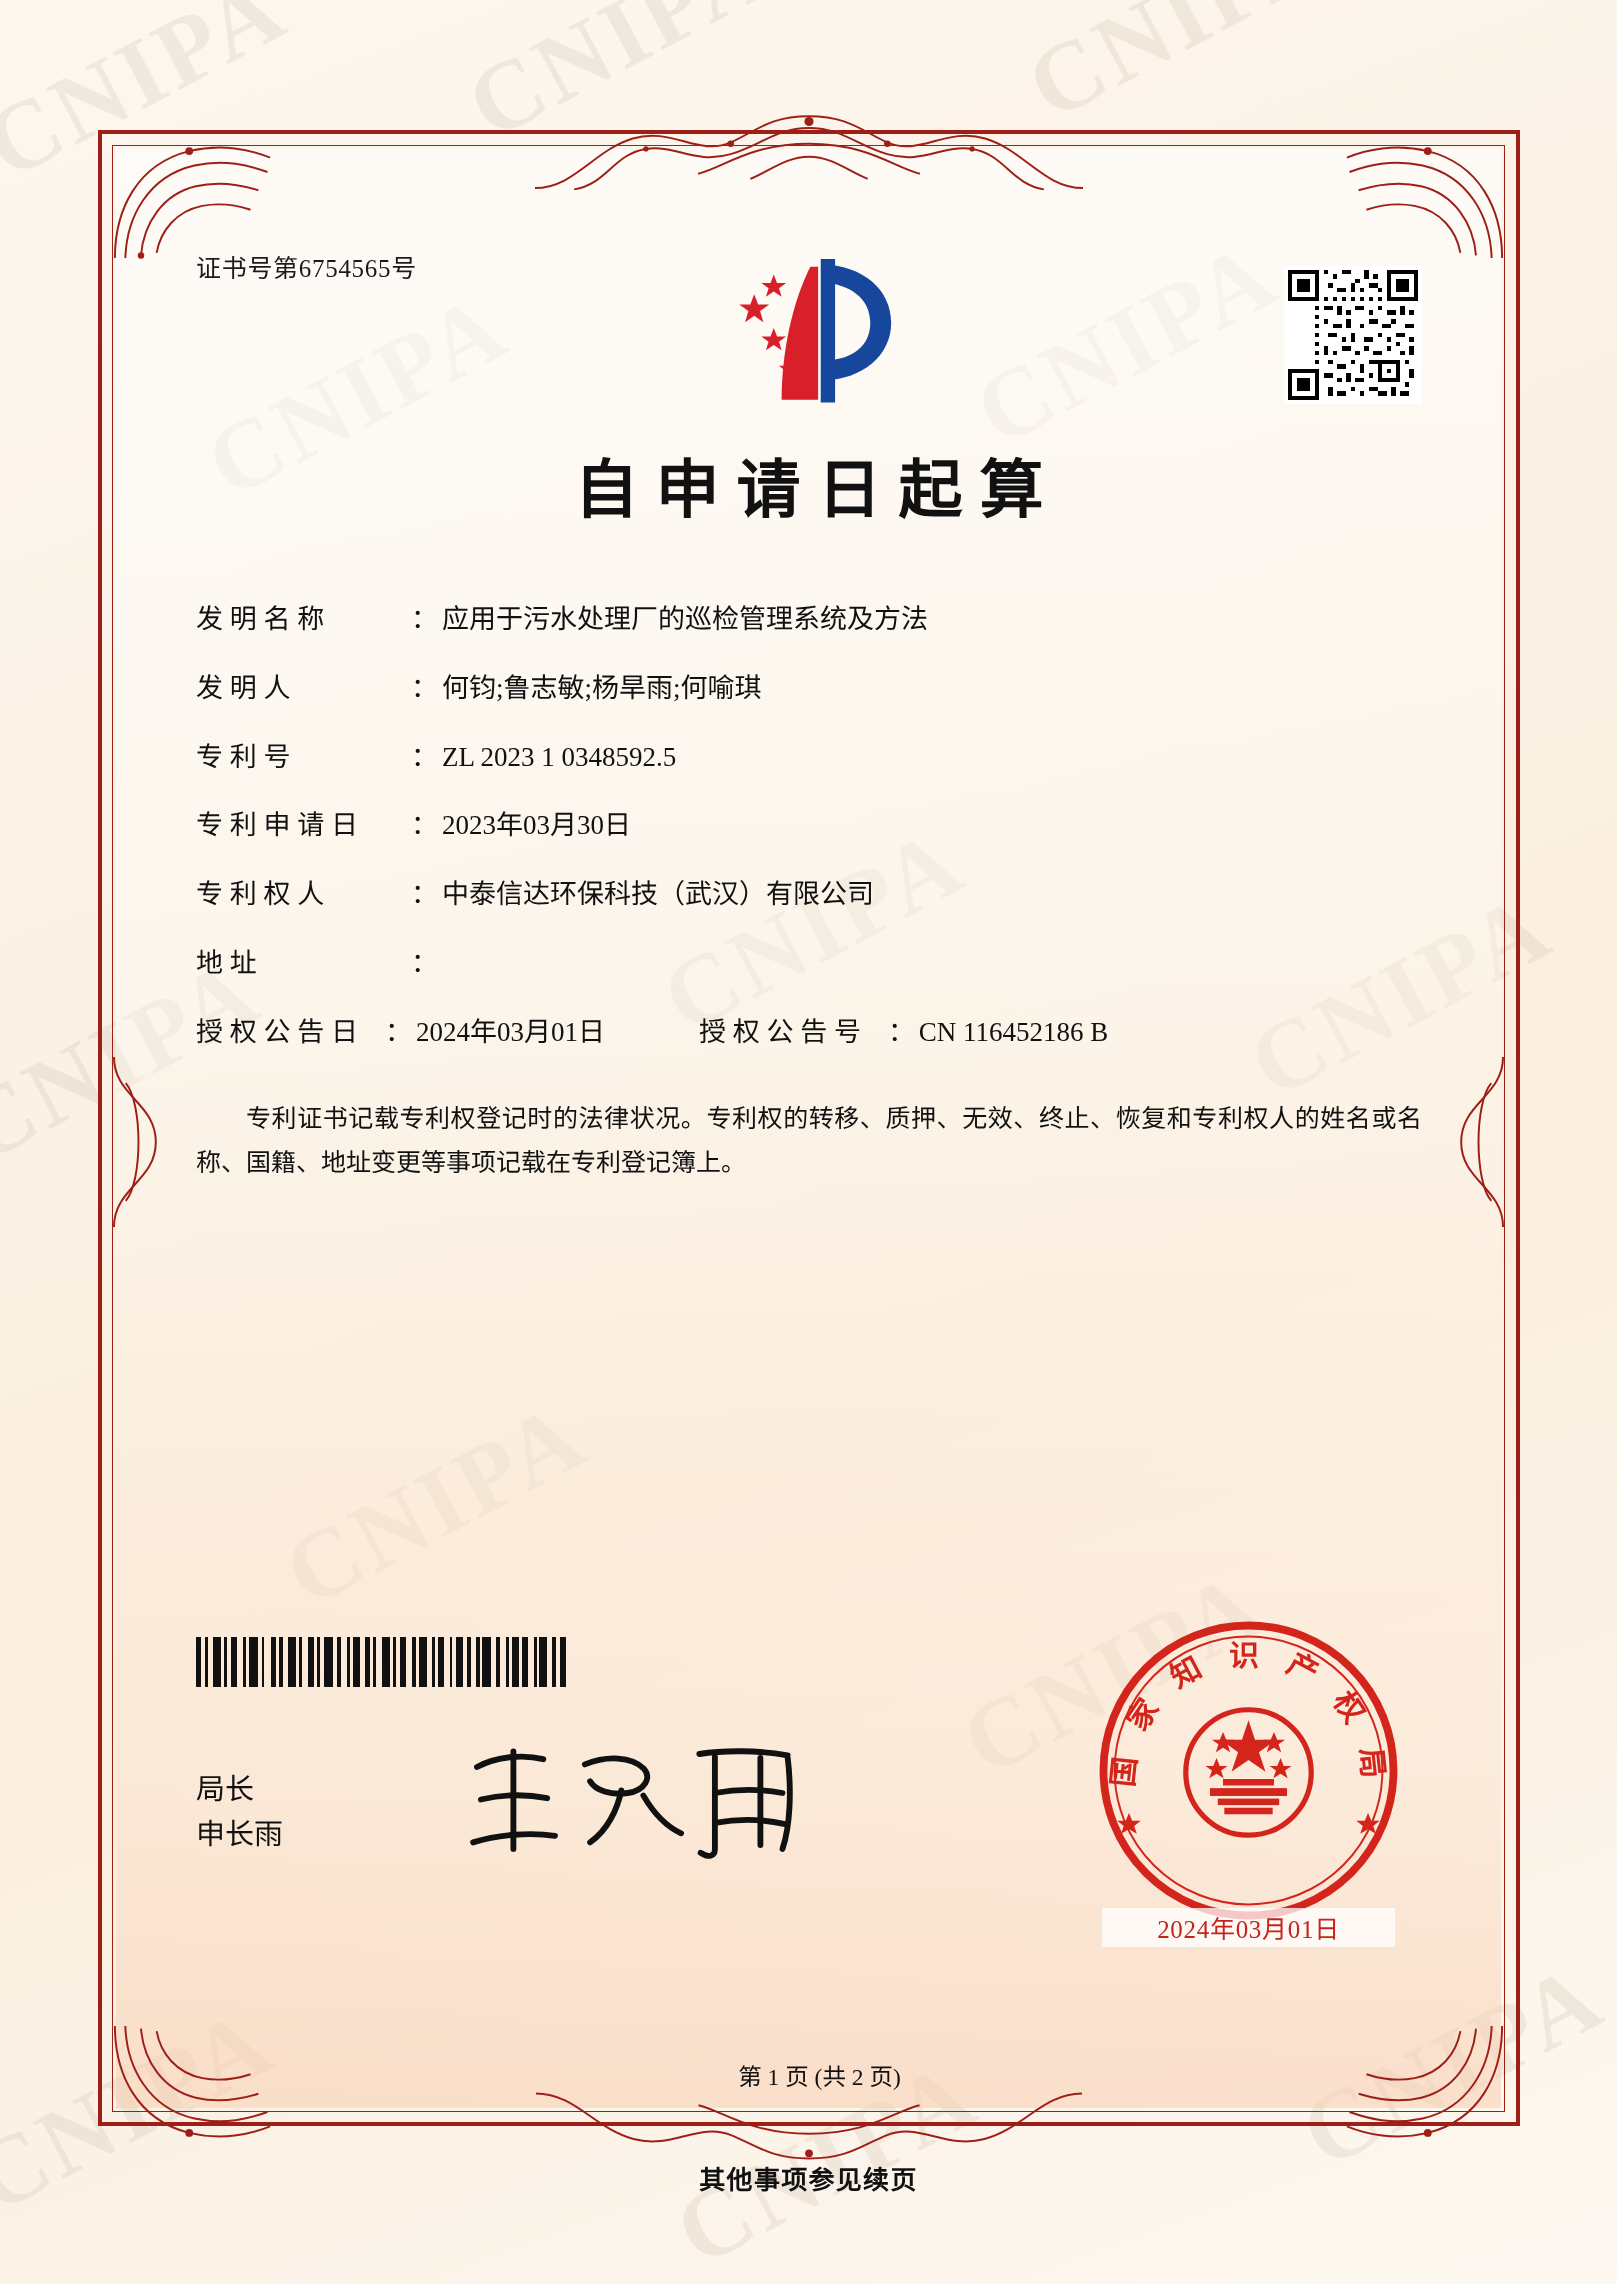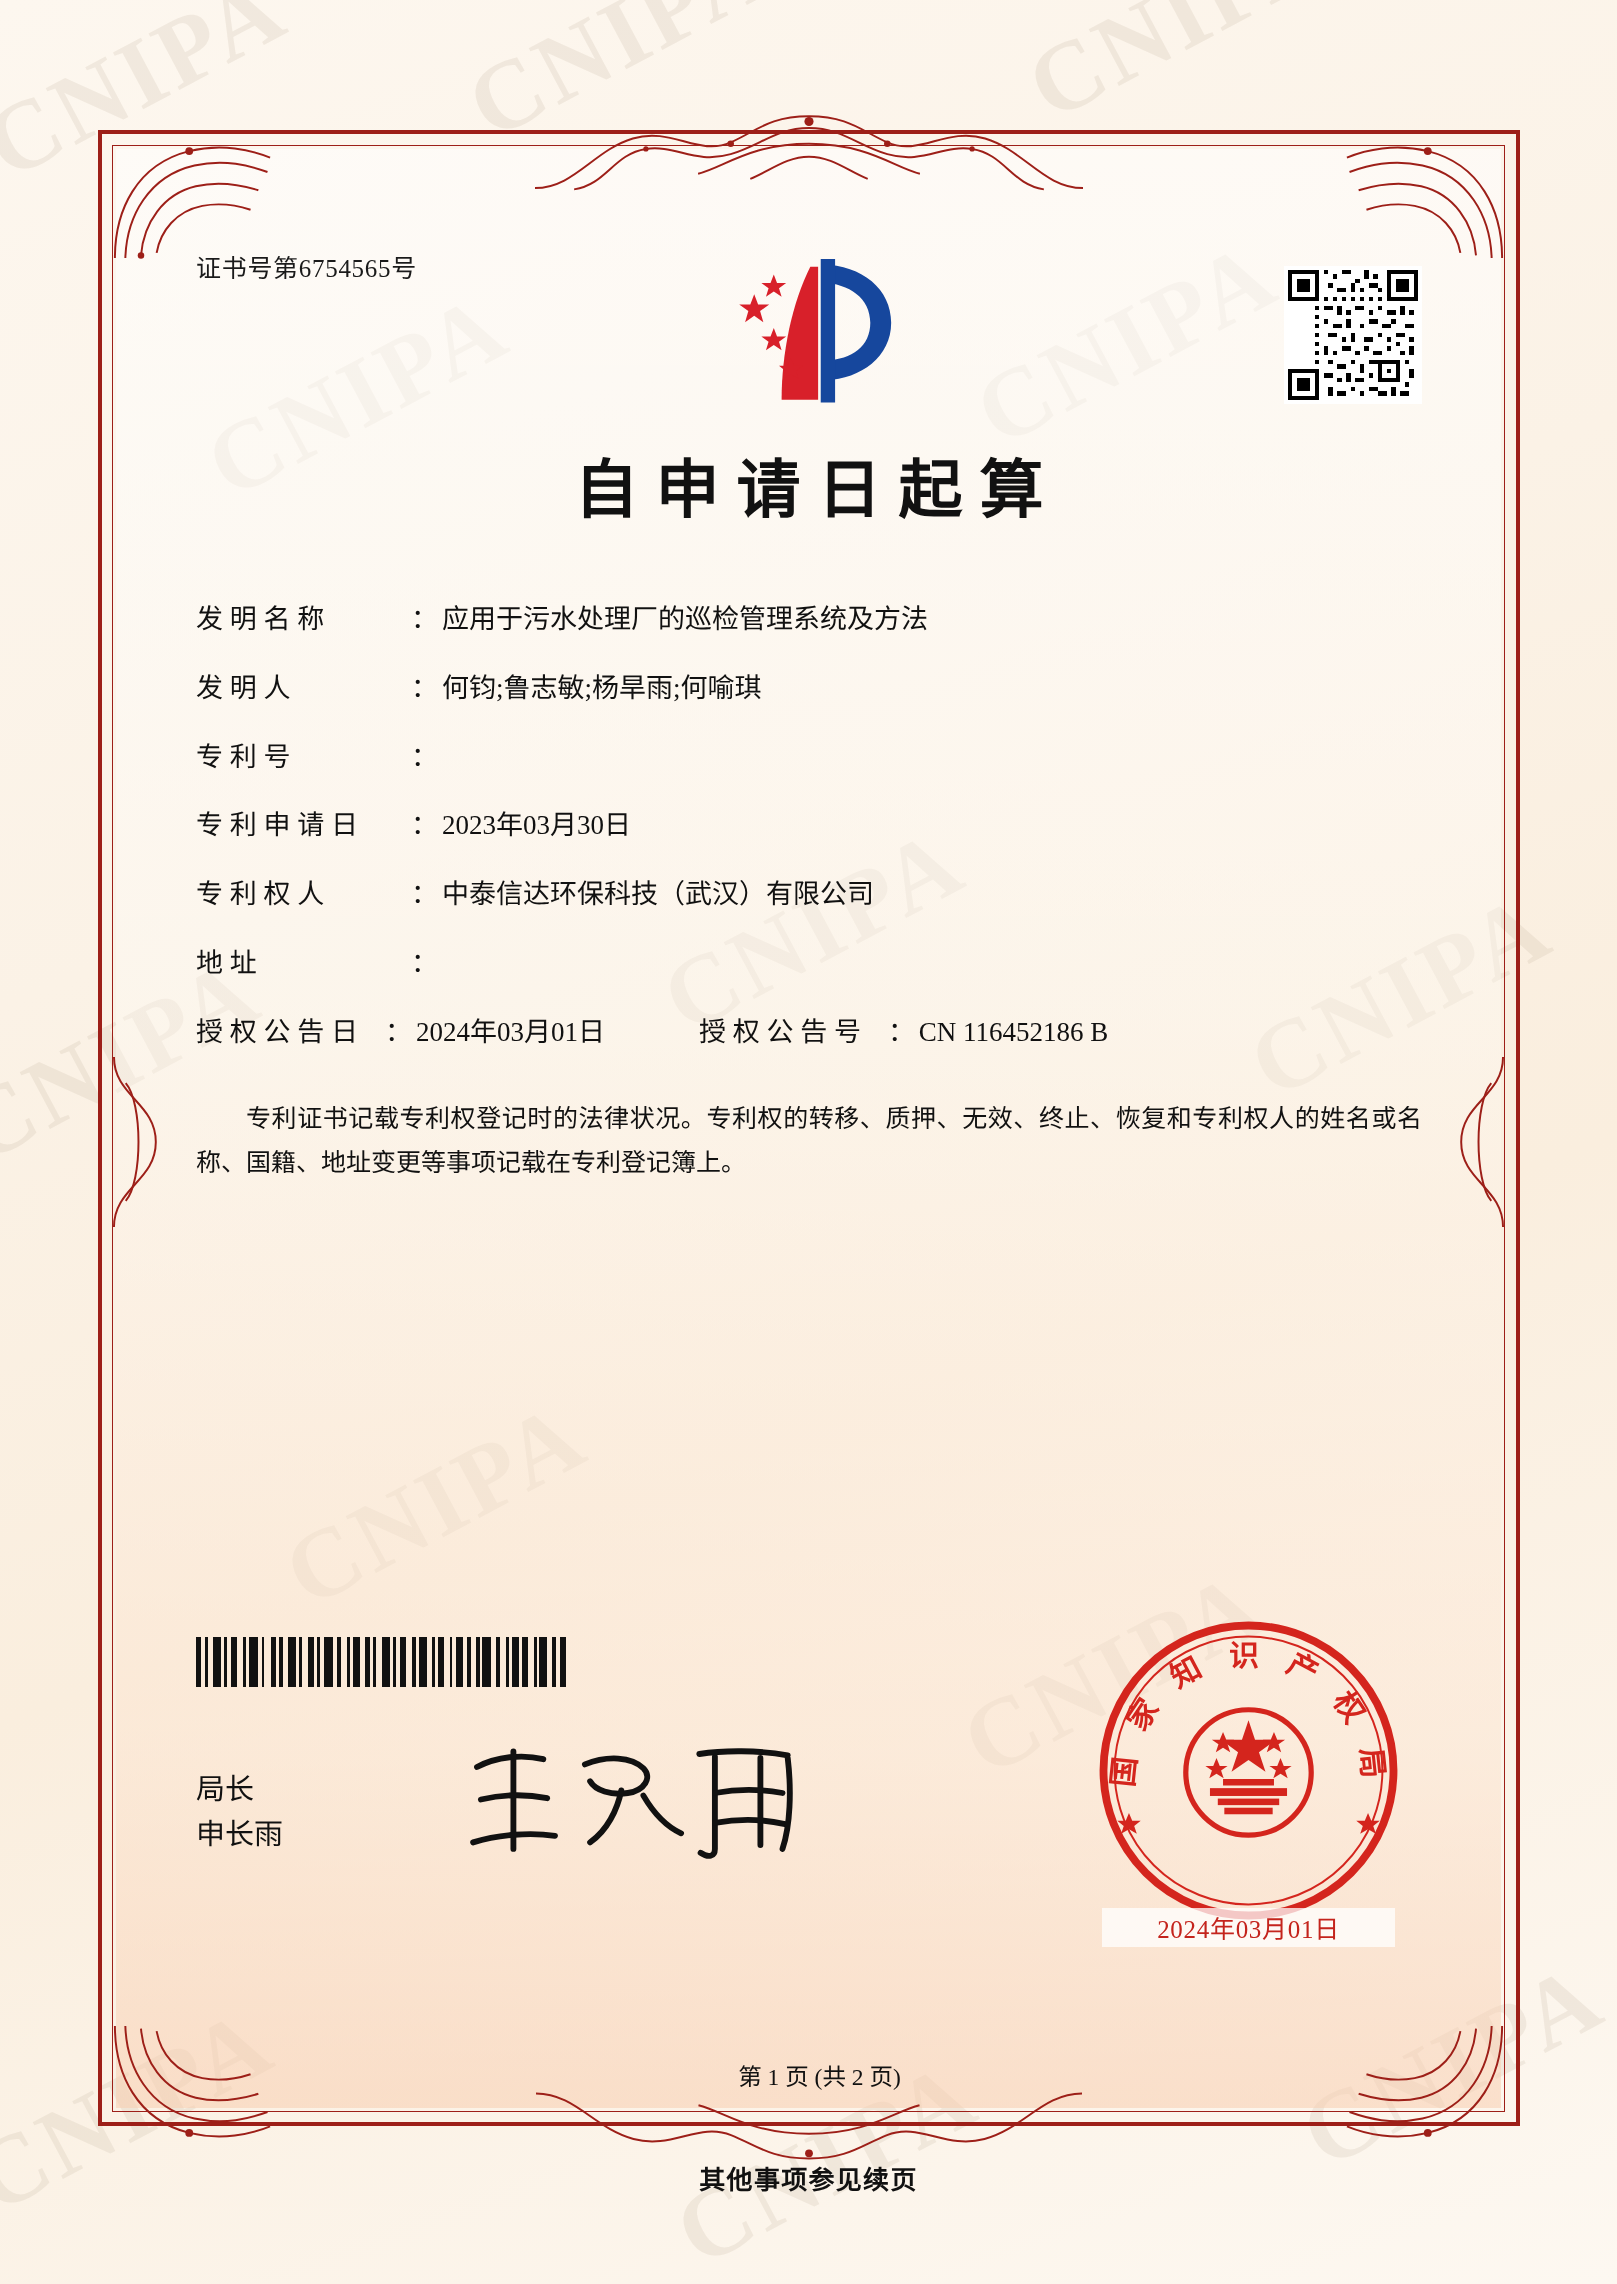--- a/index.html
+++ b/index.html
@@ -542,20 +542,21 @@
 
       <div class="field-row">
         <div class="field-label">发    明    人</div>
         <div class="field-colon">：</div>
         <div class="field-value">何钧;鲁志敏;杨旱雨;何喻琪</div>
       </div>
 
       <div class="field-row">
         <div class="field-label">专    利    号</div>
         <div class="field-colon">：</div>
+        <div class="field-value">ZL 2023 1 0348592.5</div>
       </div>
 
       <div class="field-row">
         <div class="field-label">专 利 申 请 日</div>
         <div class="field-colon">：</div>
         <div class="field-value">2023年03月30日</div>
       </div>
 
       <div class="field-row">
         <div class="field-label">专 利 权 人</div>

